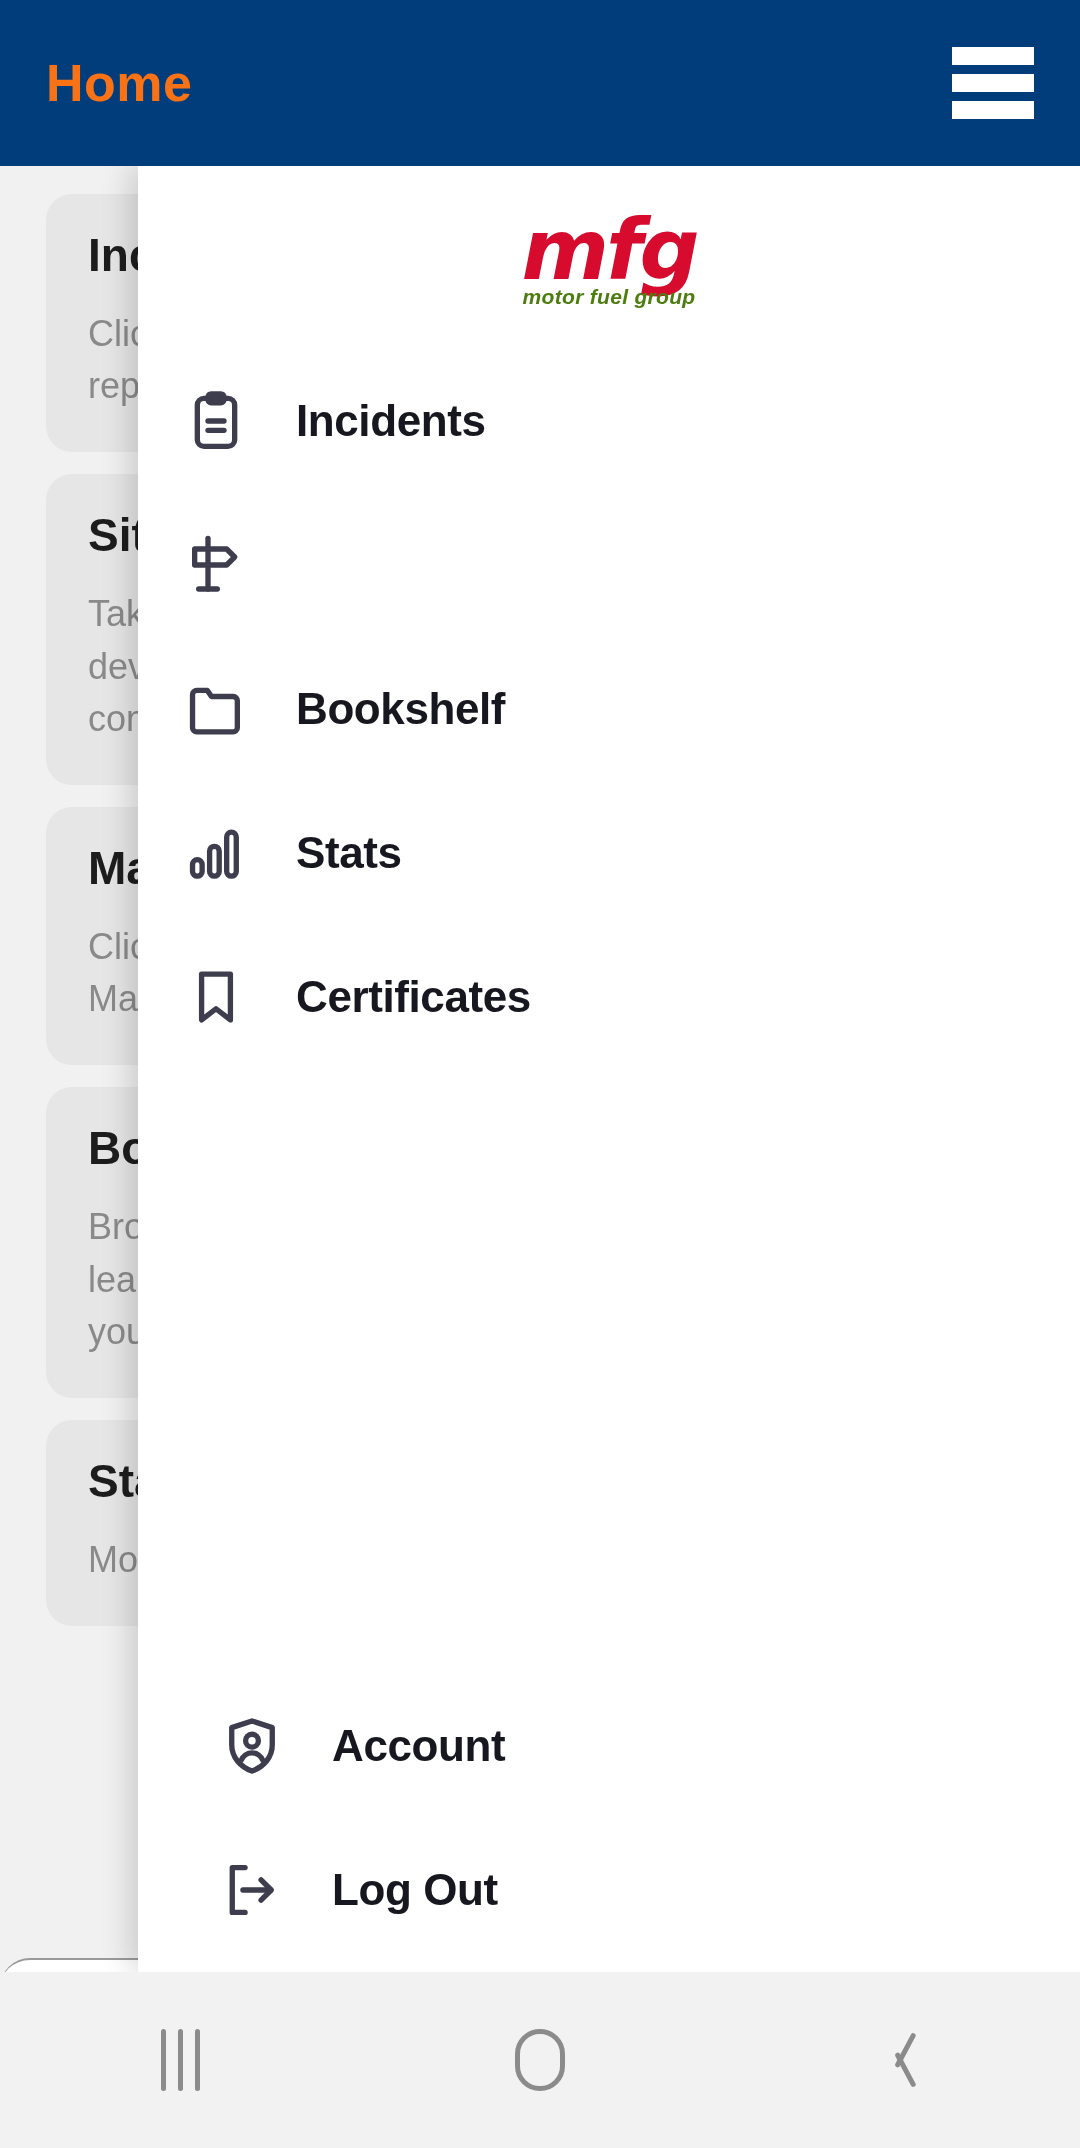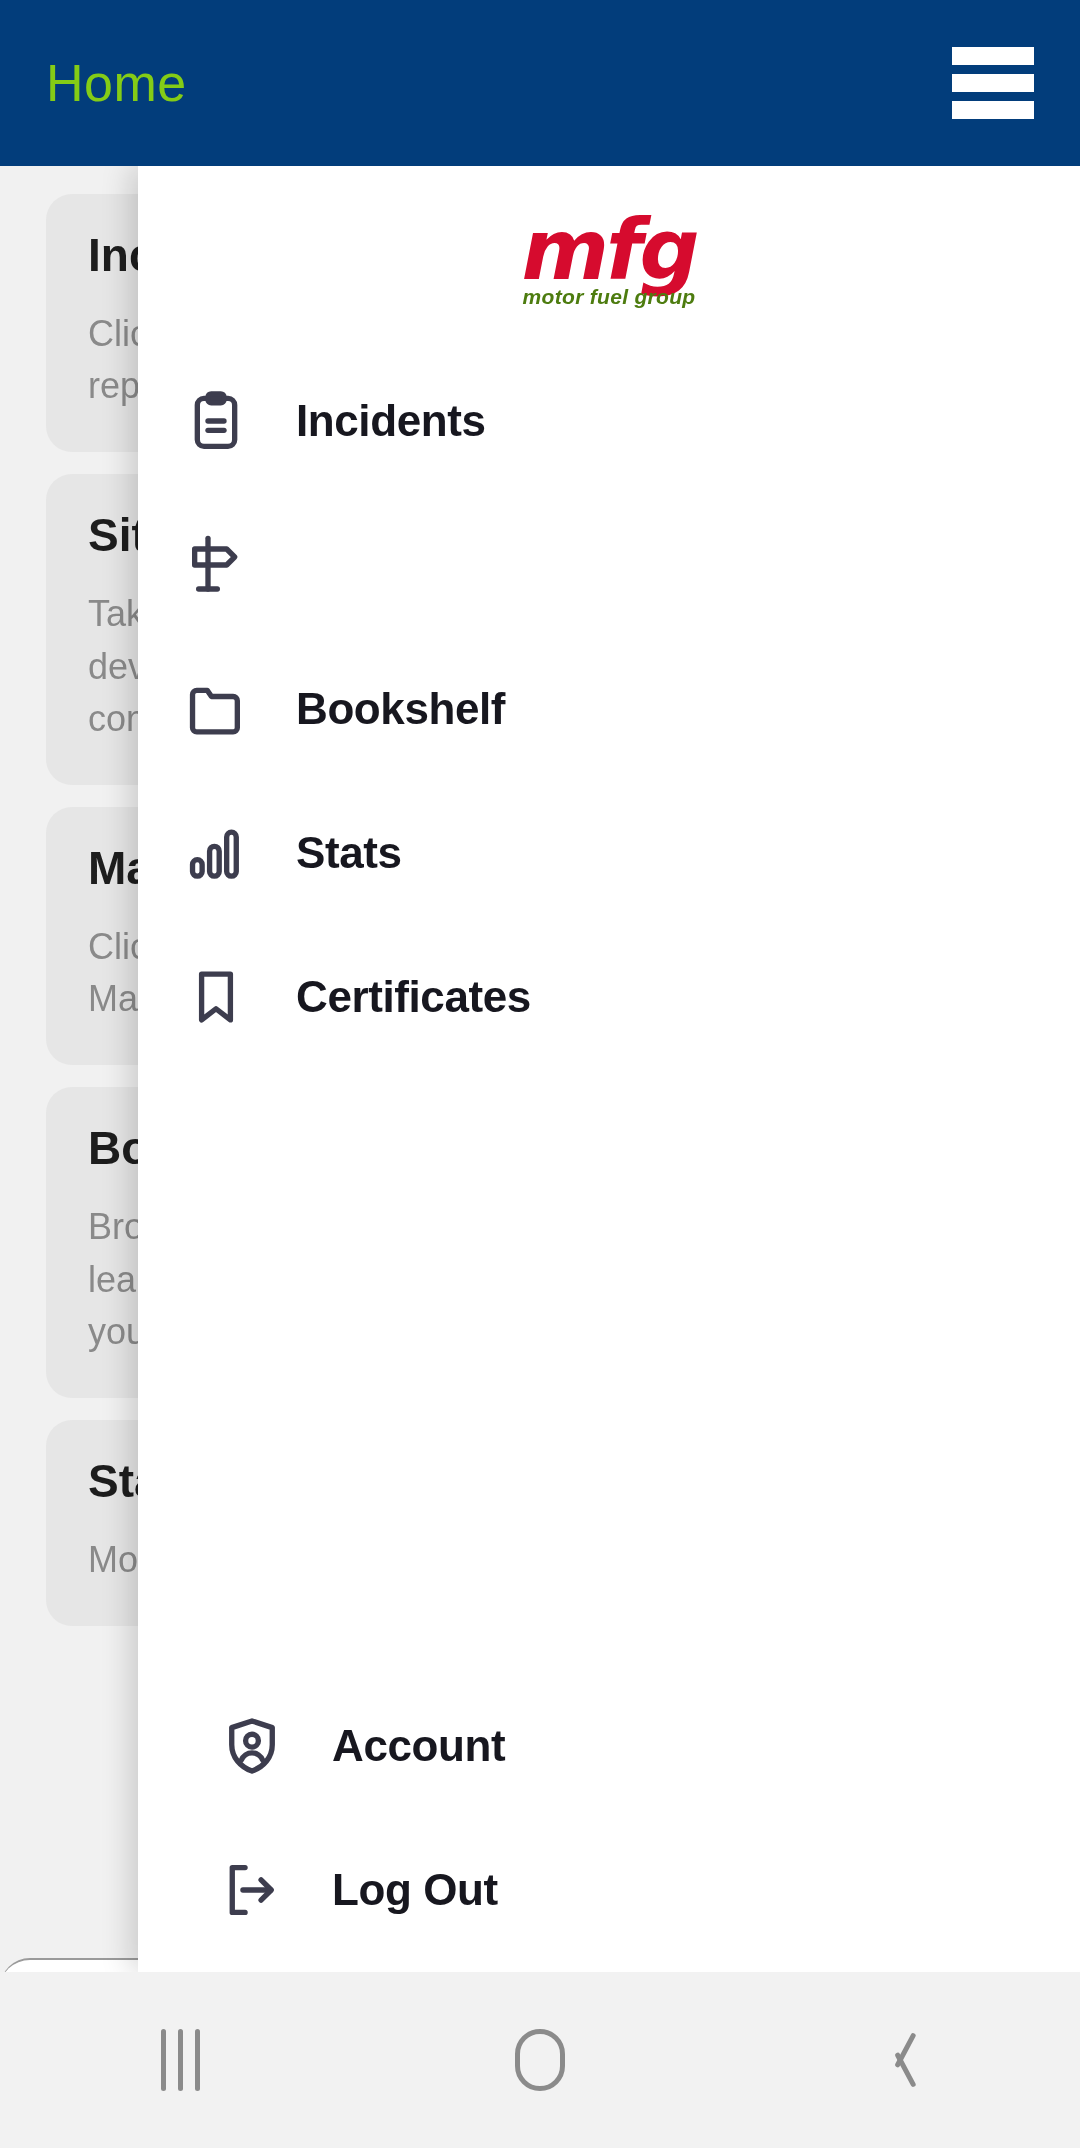--- a/index.html
+++ b/index.html
@@ -11,21 +11,21 @@
   }
   #screen { position:relative; width:1080px; height:2148px; background:#f1f1f1; }
 
   
   #appbar {
     position:absolute; left:0; top:0; width:1080px; height:166px;
     background:#023d7b; display:flex; align-items:center;
     padding:0 46px; z-index:40;
   }
   #appbar-title {
-    color:#84cc16; font-size:52px; font-weight:400;
+    color:#f97316; font-size:52px; font-weight:700;
     letter-spacing:0.5px; flex:1;
   }
   #hamburger { width:82px; height:72px; display:flex; flex-direction:column;
     justify-content:space-between; cursor:pointer; }
   #hamburger span { display:block; width:82px; height:18px; background:#ffffff; }
 
   
   #bg-page {
     position:absolute; left:0; top:166px; width:1080px; height:1806px;
     background:#f1f1f1; padding:28px 46px 0 46px; z-index:5; overflow:hidden;

